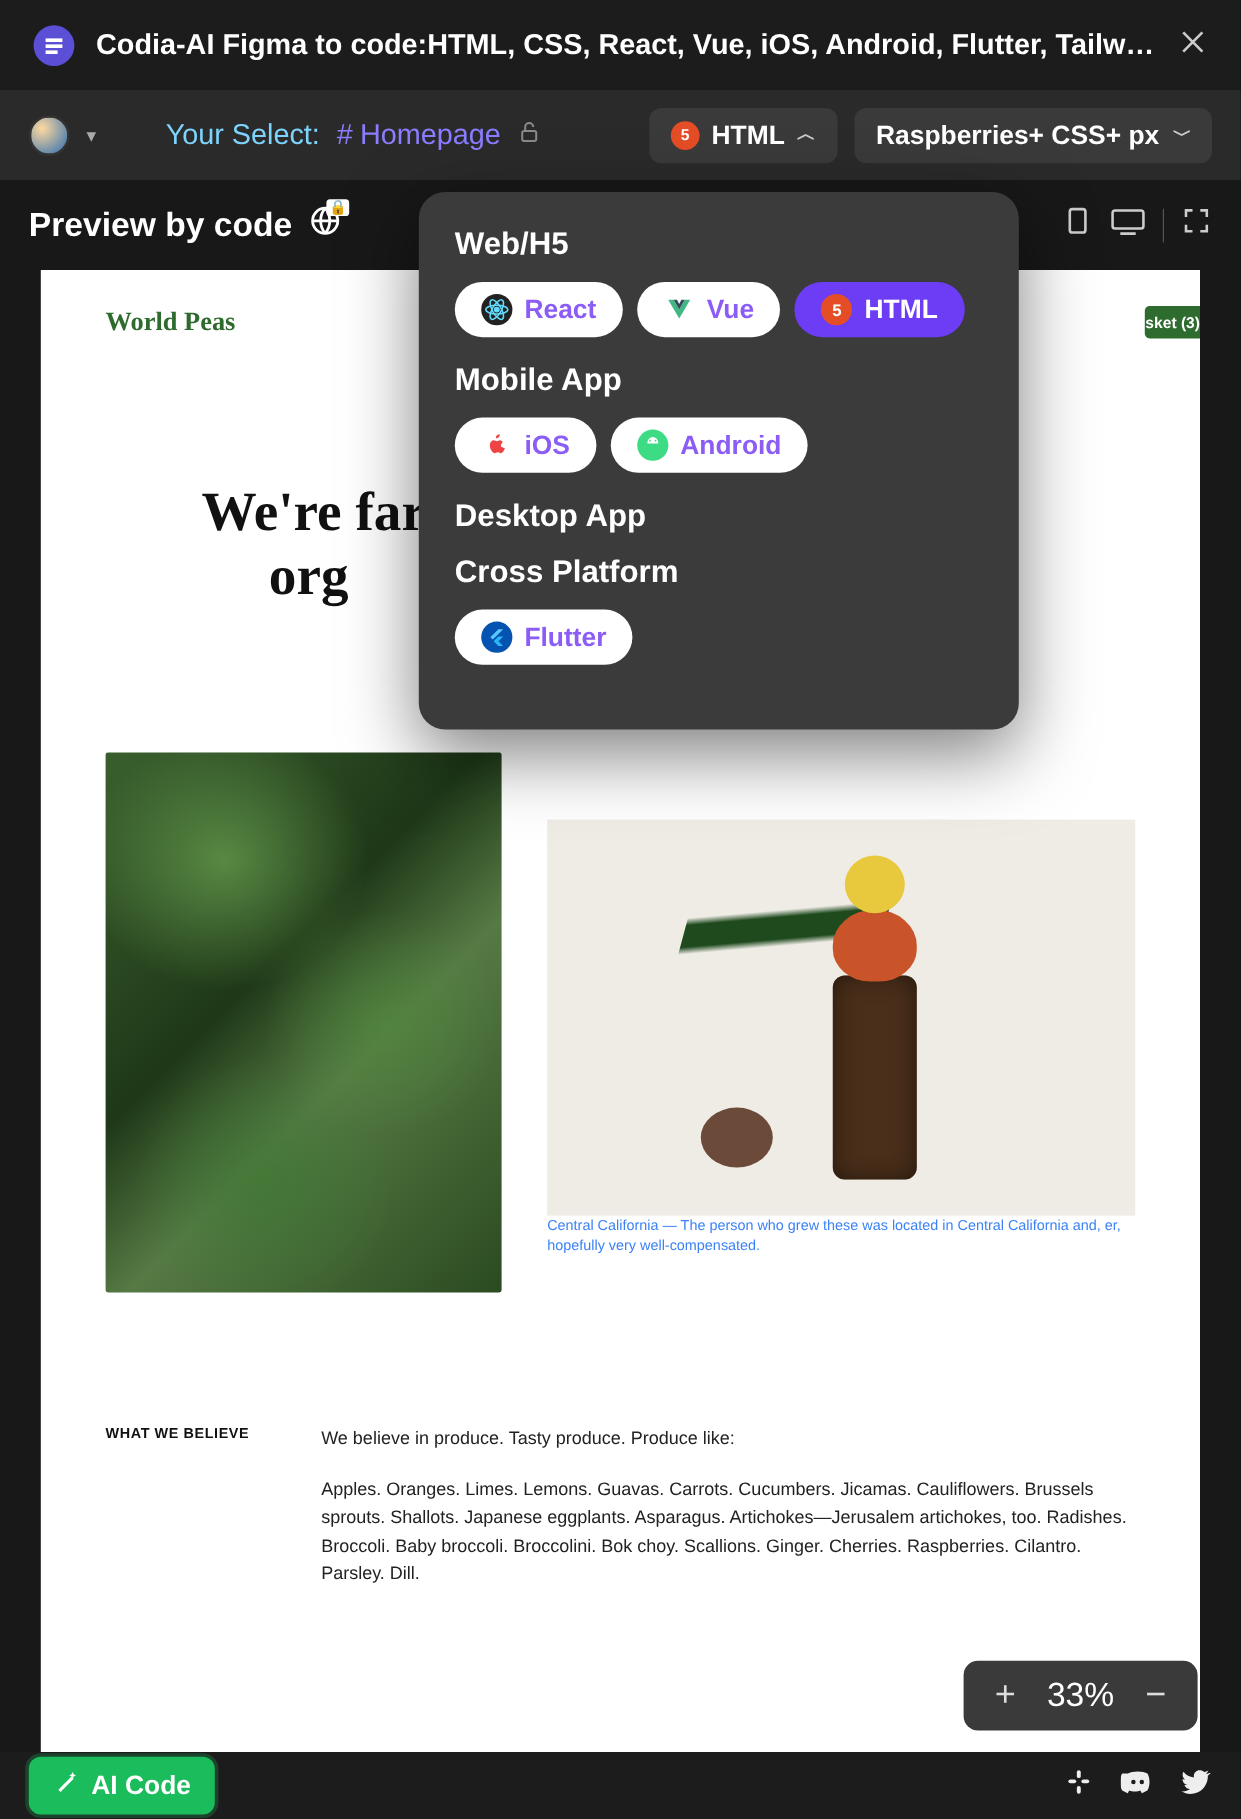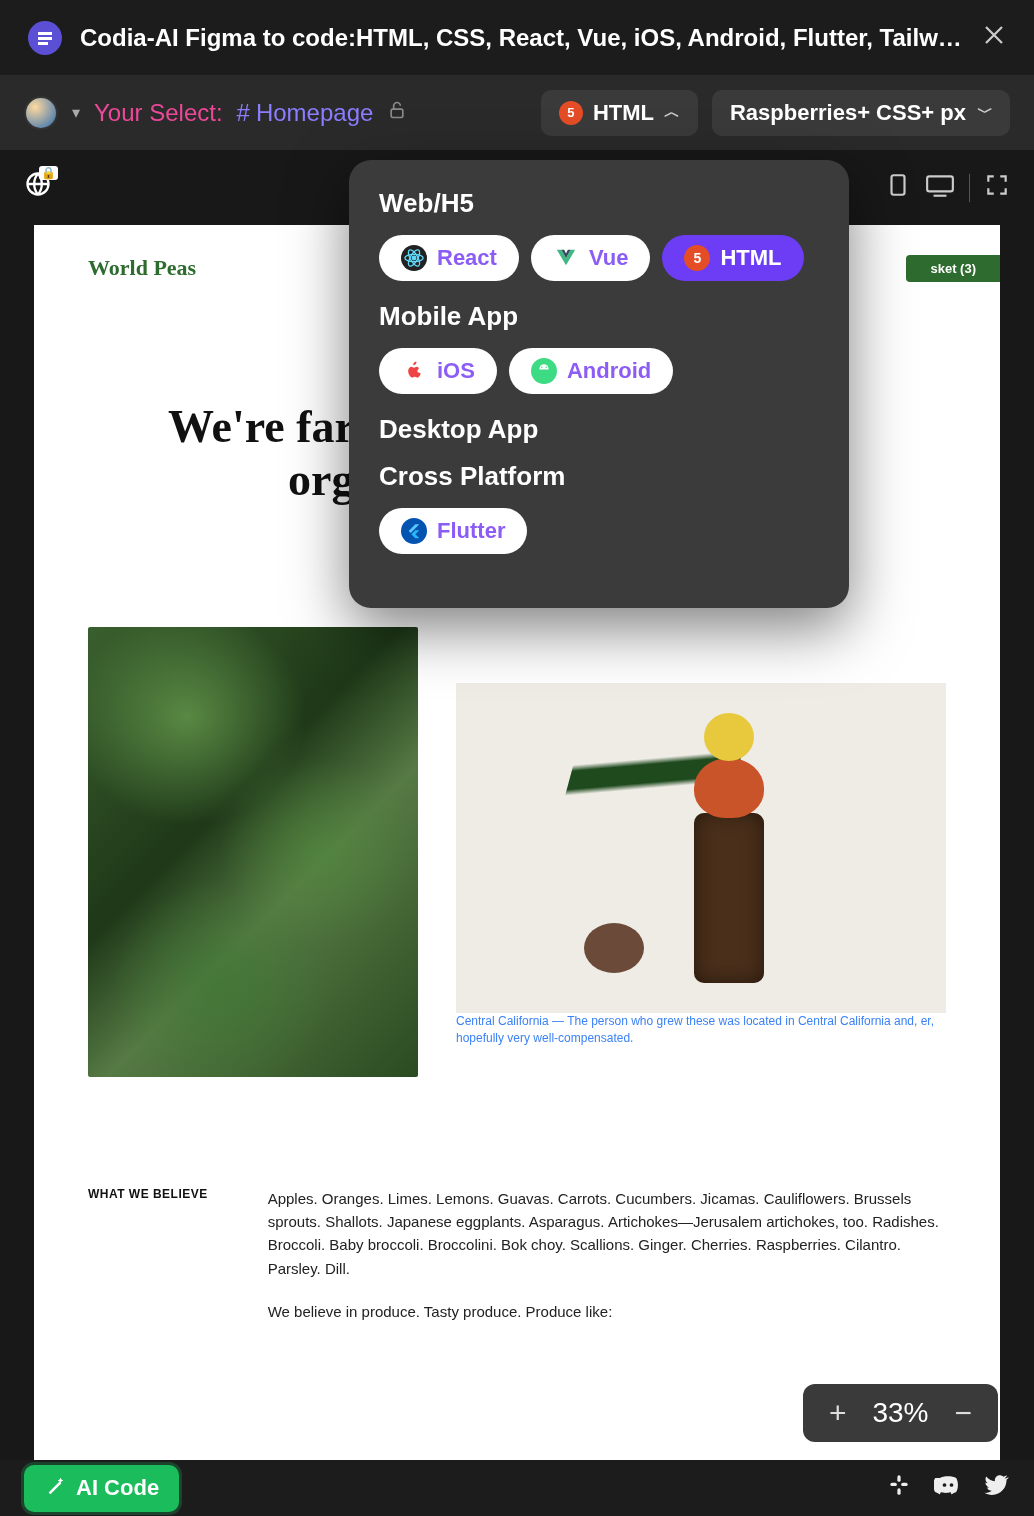--- a/index.html
+++ b/index.html
@@ -5,40 +5,40 @@
   * { box-sizing: border-box; margin: 0; padding: 0; }
   html, body { width: 1034px; height: 1516px; overflow: hidden; font-family: -apple-system, BlinkMacSystemFont, "Segoe UI", Helvetica, Arial, sans-serif; background: #0d0d0d; color: #fff; }
   .titlebar { display: flex; align-items: center; height: 75px; padding: 0 28px; background: #1c1c1c; gap: 18px; }
   .logo-sq { width: 34px; height: 34px; border-radius: 50%; background: #5b4fd6; display: flex; align-items: center; justify-content: center; font-weight: 700; color: #fff; font-size: 18px; }
   .title-text { font-size: 24px; font-weight: 700; flex: 1; white-space: nowrap; overflow: hidden; text-overflow: ellipsis; }
   .close-x { font-size: 28px; color: #ccc; cursor: pointer; }
 
   .toolbar { display: flex; align-items: center; height: 75px; padding: 0 24px; background: #2a2a2a; gap: 14px; }
   .avatar { width: 34px; height: 34px; border-radius: 50%; background: radial-gradient(circle at 30% 30%, #ffd9a0, #2b6cb0); border: 2px solid #333; }
   .chev { color: #aaa; font-size: 16px; }
-  .label-muted { color: #ec4899; font-size: 24px; }
+  .label-muted { color: #7dd3fc; font-size: 24px; margin-left: 44px; }
   .hashtag { color: #8a7dff; font-size: 24px; display: flex; align-items: center; gap: 6px; }
   .hashtag .hash { font-size: 24px; }
   .lock-ic { color: #8a8a8a; font-size: 20px; }
   .spacer { flex: 1; }
   .pill-btn { background: #3a3a3a; border-radius: 10px; padding: 10px 18px; display: flex; align-items: center; gap: 10px; font-size: 22px; font-weight: 600; cursor: pointer; position: relative; }
   .html-ic { width: 24px; height: 24px; border-radius: 50%; background: #e44d26; display: flex; align-items: center; justify-content: center; font-size: 13px; font-weight: 700; }
   .up-caret { font-size: 16px; color: #ccc; }
 
   .previewbar { display: flex; align-items: center; height: 75px; padding: 0 24px; background: #181818; gap: 14px; }
   .preview-label { font-size: 28px; font-weight: 800; }
   .globe-ic { font-size: 26px; position: relative; }
   .globe-lock-dot { position: absolute; top: -4px; right: -6px; font-size: 12px; background: #fff; color: #000; border-radius: 3px; padding: 0 2px; }
   .vp-ic { font-size: 24px; color: #ccc; }
   .divider-v { width: 1px; height: 28px; background: #555; }
 
   .canvas-area { position: relative; width: 100%; height: calc(1516px - 75px - 75px - 75px - 56px); background: #181818; overflow: hidden; }
   .page-preview { position: absolute; left: 34px; top: 0; width: 966px; height: 100%; background: #fff; color: #111; padding: 30px 54px; overflow: hidden; }
   .brand { color: #2e6b2e; font-family: Georgia, serif; font-size: 22px; font-weight: 600; }
-  .basket-badge { position: absolute; right: 0; top: 30px; background: #2e6b2e; color: #fff; font-size: 13px; padding: 6px 24px; border-radius: 4px 0 0 4px; font-weight: 600; }
+  .basket-badge { position: absolute; right: 0; top: 30px; background: #2e6b2e; color: #fff; font-size: 13px; padding: 6px 0; border-radius: 4px 0 0 4px; font-weight: 600; }
   .hero-h { font-family: Georgia, "Times New Roman", serif; font-size: 46px; text-align: left; margin-top: 120px; margin-left: 80px; line-height: 1.15; color: #111; }
   .img-row { display: flex; gap: 38px; margin-top: 120px; }
   .img-a { width: 330px; height: 450px; background: linear-gradient(135deg, #3a5f2e 0%, #1e3818 40%, #567a44 60%, #2a4a20 100%); border-radius: 2px; position: relative; overflow: hidden; }
   .img-a::before { content: ""; position: absolute; inset: 0; background: radial-gradient(ellipse 60% 40% at 30% 20%, rgba(120,180,90,.6), transparent 60%), radial-gradient(ellipse 50% 35% at 70% 50%, rgba(80,140,60,.55), transparent 60%), radial-gradient(ellipse 55% 40% at 40% 80%, rgba(60,120,50,.65), transparent 60%); }
   .img-b-wrap { flex: 1; display: flex; flex-direction: column; margin-top: 56px; }
   .img-b { height: 330px; background: #efece6; position: relative; overflow: hidden; }
   .img-b .stack { position: absolute; left: 50%; bottom: 30px; transform: translateX(-10%); }
   .img-b .bread { width: 70px; height: 170px; background: #4a2f1a; border-radius: 10px; box-shadow: inset 0 0 20px rgba(0,0,0,.5); }
   .img-b .tomato { width: 70px; height: 60px; background: #c9542a; border-radius: 50% 50% 45% 45%; position: absolute; top: -55px; left: 0; }
   .img-b .lemon { width: 50px; height: 48px; background: #e8c93e; border-radius: 50%; position: absolute; top: -100px; left: 10px; }
@@ -115,20 +115,21 @@
     <span>HTML</span>
     <span class="up-caret">︿</span>
   </div>
   <div class="pill-btn">
     <span>Raspberries+ CSS+ px</span>
     <span class="up-caret" style="transform:rotate(180deg)">︿</span>
   </div>
 </div>
 
 <div class="previewbar">
+  <span class="preview-label">Preview by code</span>
   <span class="globe-ic">
     <svg width="28" height="28" viewBox="0 0 24 24" fill="#fff">
         <circle cx="12" cy="12" r="9" fill="none" stroke="#fff" stroke-width="2"></circle>
         <path d="M3 12 h18 M12 3 a14 14 0 0 1 0 18 M12 3 a14 14 0 0 0 0 18" fill="none" stroke="#fff" stroke-width="2"></path>
       </svg>
     <span class="globe-lock-dot">🔒</span>
   </span>
   <div class="spacer"></div>
   <span class="vp-ic">
     <svg width="26" height="26" viewBox="0 0 24 24" fill="none" stroke="#ccc" stroke-width="2">
@@ -149,42 +150,42 @@
   </span>
 </div>
 
 <div class="canvas-area">
 
   <div class="page-preview">
     <div class="brand">World Peas</div>
     <div class="basket-badge">sket (3)</div>
     <h1 class="hero-h">
       <span>We're farn</span><br>
-      <span style="margin-left:120px">org</span>
+      <span style="margin-left:56px">org</span>
     </h1>
     <div class="img-row">
       <div class="img-a"></div>
       <div class="img-b-wrap">
         <div class="img-b">
           <div class="stack">
             <div class="beet-leaf"></div>
             <div class="beet-root"></div>
             <div class="bread"></div>
             <div class="tomato"></div>
             <div class="lemon"></div>
           </div>
         </div>
         <div class="caption">Central California — The person who grew these was located in Central California and, er, hopefully very well-compensated.</div>
       </div>
     </div>
     <div class="believe-row">
       <div class="believe-label">WHAT WE BELIEVE</div>
       <div class="believe-body">
+        <p>We believe in produce. Tasty produce. Produce like:</p>
         <p>Apples. Oranges. Limes. Lemons. Guavas. Carrots. Cucumbers. Jicamas. Cauliflowers. Brussels sprouts. Shallots. Japanese eggplants. Asparagus. Artichokes—Jerusalem artichokes, too. Radishes. Broccoli. Baby broccoli. Broccolini. Bok choy. Scallions. Ginger. Cherries. Raspberries. Cilantro. Parsley. Dill.</p>
-        <p>We believe in produce. Tasty produce. Produce like:</p>
       </div>
     </div>
   </div>
 
   <div class="zoom-float">
     <span class="zoom-btn">+</span>
     <span>33%</span>
     <span class="zoom-btn">−</span>
   </div>
 </div>

